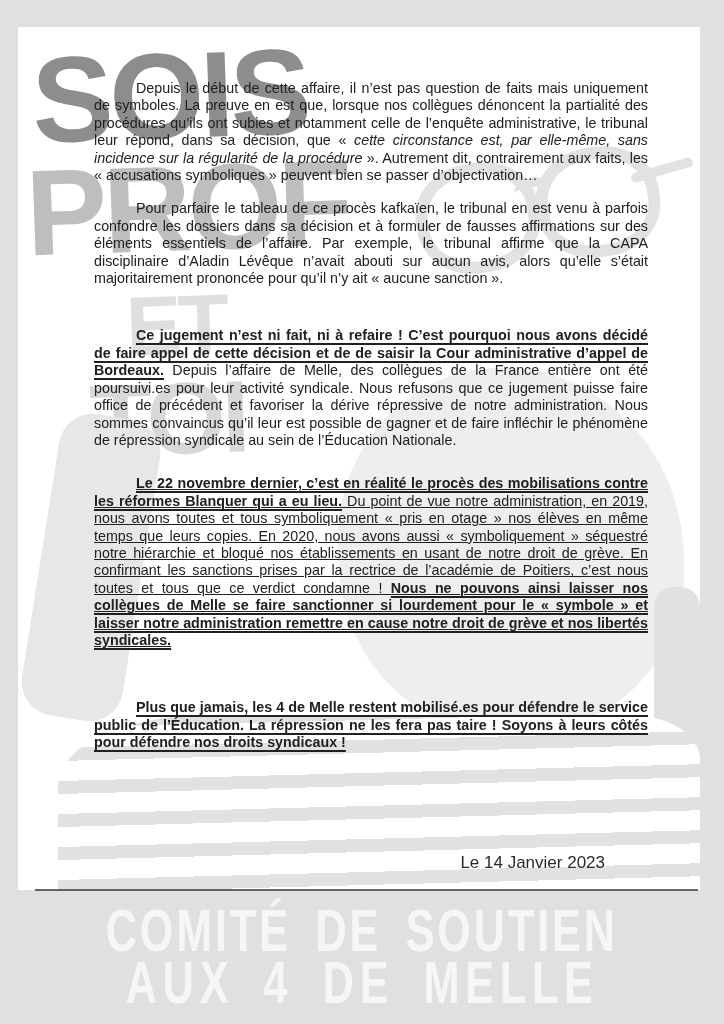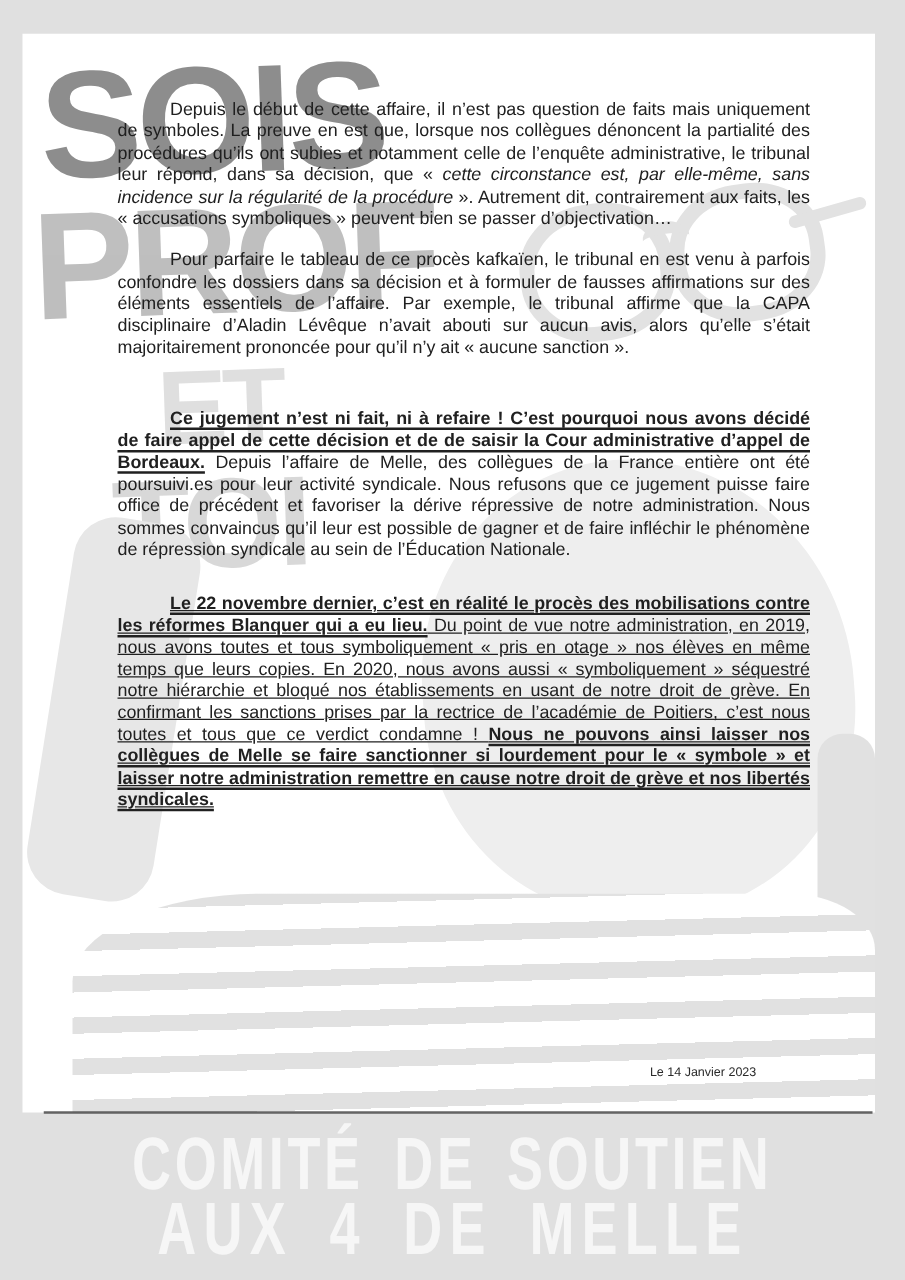--- a/index.html
+++ b/index.html
@@ -65,21 +65,21 @@
   .para-3{margin-top:26px;text-decoration:underline;}
   .para-4{margin-top:50px;}
   .seg.italic{font-style:italic;}
   .seg.bold{font-weight:normal;}
   .seg.bold-underline{
     font-weight:bold;text-decoration:underline;
     text-decoration-thickness:1.6px;text-underline-offset:2.5px;
   }
   .date-line{
     position:absolute;z-index:2;right:95px;top:826px;
-    font-size:10px;color:#2a2a2a;
+    font-size:17px;color:#2a2a2a;
   }
   
   .separator-line{
     position:absolute;left:35px;top:889px;width:663px;height:2px;
     background:#4a4a4a;opacity:.85;z-index:3;
   }
   .footer{
     position:absolute;left:0;top:890px;width:724px;height:134px;
     display:flex;flex-direction:column;align-items:center;
     padding-top:10px;box-sizing:border-box;
@@ -107,20 +107,21 @@
   <div class="art glasses-bridge"></div>
   <div class="art glasses-temple"></div>
   <div class="art right-bar"></div>
   <div class="art shirt"></div>
 
   <div class="content" id="body-text">
       <p class="para para-0"><span class="seg normal">Depuis le début de cette affaire, il n’est pas question de faits mais uniquement de symboles. La preuve en est que, lorsque nos collègues dénoncent la partialité des procédures qu’ils ont subies et notamment celle de l’enquête administrative, le tribunal leur répond, dans sa décision, que « </span><span class="seg italic">cette circonstance est, par elle-même, sans incidence sur la régularité de la procédure</span><span class="seg normal"> ». Autrement dit, contrairement aux faits, les « accusations symboliques » peuvent bien se passer d’objectivation…</span></p>
       <p class="para para-1"><span class="seg normal">Pour parfaire le tableau de ce procès kafkaïen, le tribunal en est venu à parfois confondre les dossiers dans sa décision et à formuler de fausses affirmations sur des éléments essentiels de l’affaire. Par exemple, le tribunal affirme que la CAPA disciplinaire d’Aladin Lévêque n’avait abouti sur aucun avis, alors qu’elle s’était majoritairement prononcée pour qu’il n’y ait « aucune sanction ».</span></p>
       <p class="para para-2"><span class="seg bold-underline">Ce jugement n’est ni fait, ni à refaire ! C’est pourquoi nous avons décidé de faire appel de cette décision et de de saisir la Cour administrative d’appel de Bordeaux.</span><span class="seg normal"> Depuis l’affaire de Melle, des collègues de la France entière ont été poursuivi.es pour leur activité syndicale. </span><span class="seg bold">Nous refusons que ce jugement puisse faire office de précédent et favoriser la dérive répressive de notre administration.</span><span class="seg normal"> Nous sommes convaincus qu’il leur est possible de gagner et de faire infléchir le phénomène de répression syndicale au sein de l’Éducation Nationale.</span></p>
       <p class="para para-3"><span class="seg bold-underline">Le 22 novembre dernier, c’est en réalité le procès des mobilisations contre les réformes Blanquer qui a eu lieu.</span><span class="seg normal"> Du point de vue notre administration, en 2019, nous avons toutes et tous symboliquement « pris en otage » nos élèves en même temps que leurs copies. En 2020, nous avons aussi « symboliquement » séquestré notre hiérarchie et bloqué nos établissements en usant de notre droit de grève. En confirmant les sanctions prises par la rectrice de l’académie de Poitiers, c’est nous toutes et tous que ce verdict condamne ! </span><span class="seg bold-underline">Nous ne pouvons ainsi laisser nos collègues de Melle se faire sanctionner si lourdement pour le « symbole » et laisser notre administration remettre en cause notre droit de grève et nos libertés syndicales.</span></p>
+      <p class="para para-4"><span class="seg bold-underline">Plus que jamais, les 4 de Melle restent mobilisé.es pour défendre le service public de l’Éducation. La répression ne les fera pas taire ! Soyons à leurs côtés pour défendre nos droits syndicaux !</span></p>
     </div>
   <div class="date-line">Le 14 Janvier 2023</div>
 </div>
 
 <div class="separator-line"></div>
 
 <div class="footer">
   <div class="footer-line footer-line1">COMITÉ DE SOUTIEN</div>
   <div class="footer-line footer-line2">AUX 4 DE MELLE</div>
 </div>

